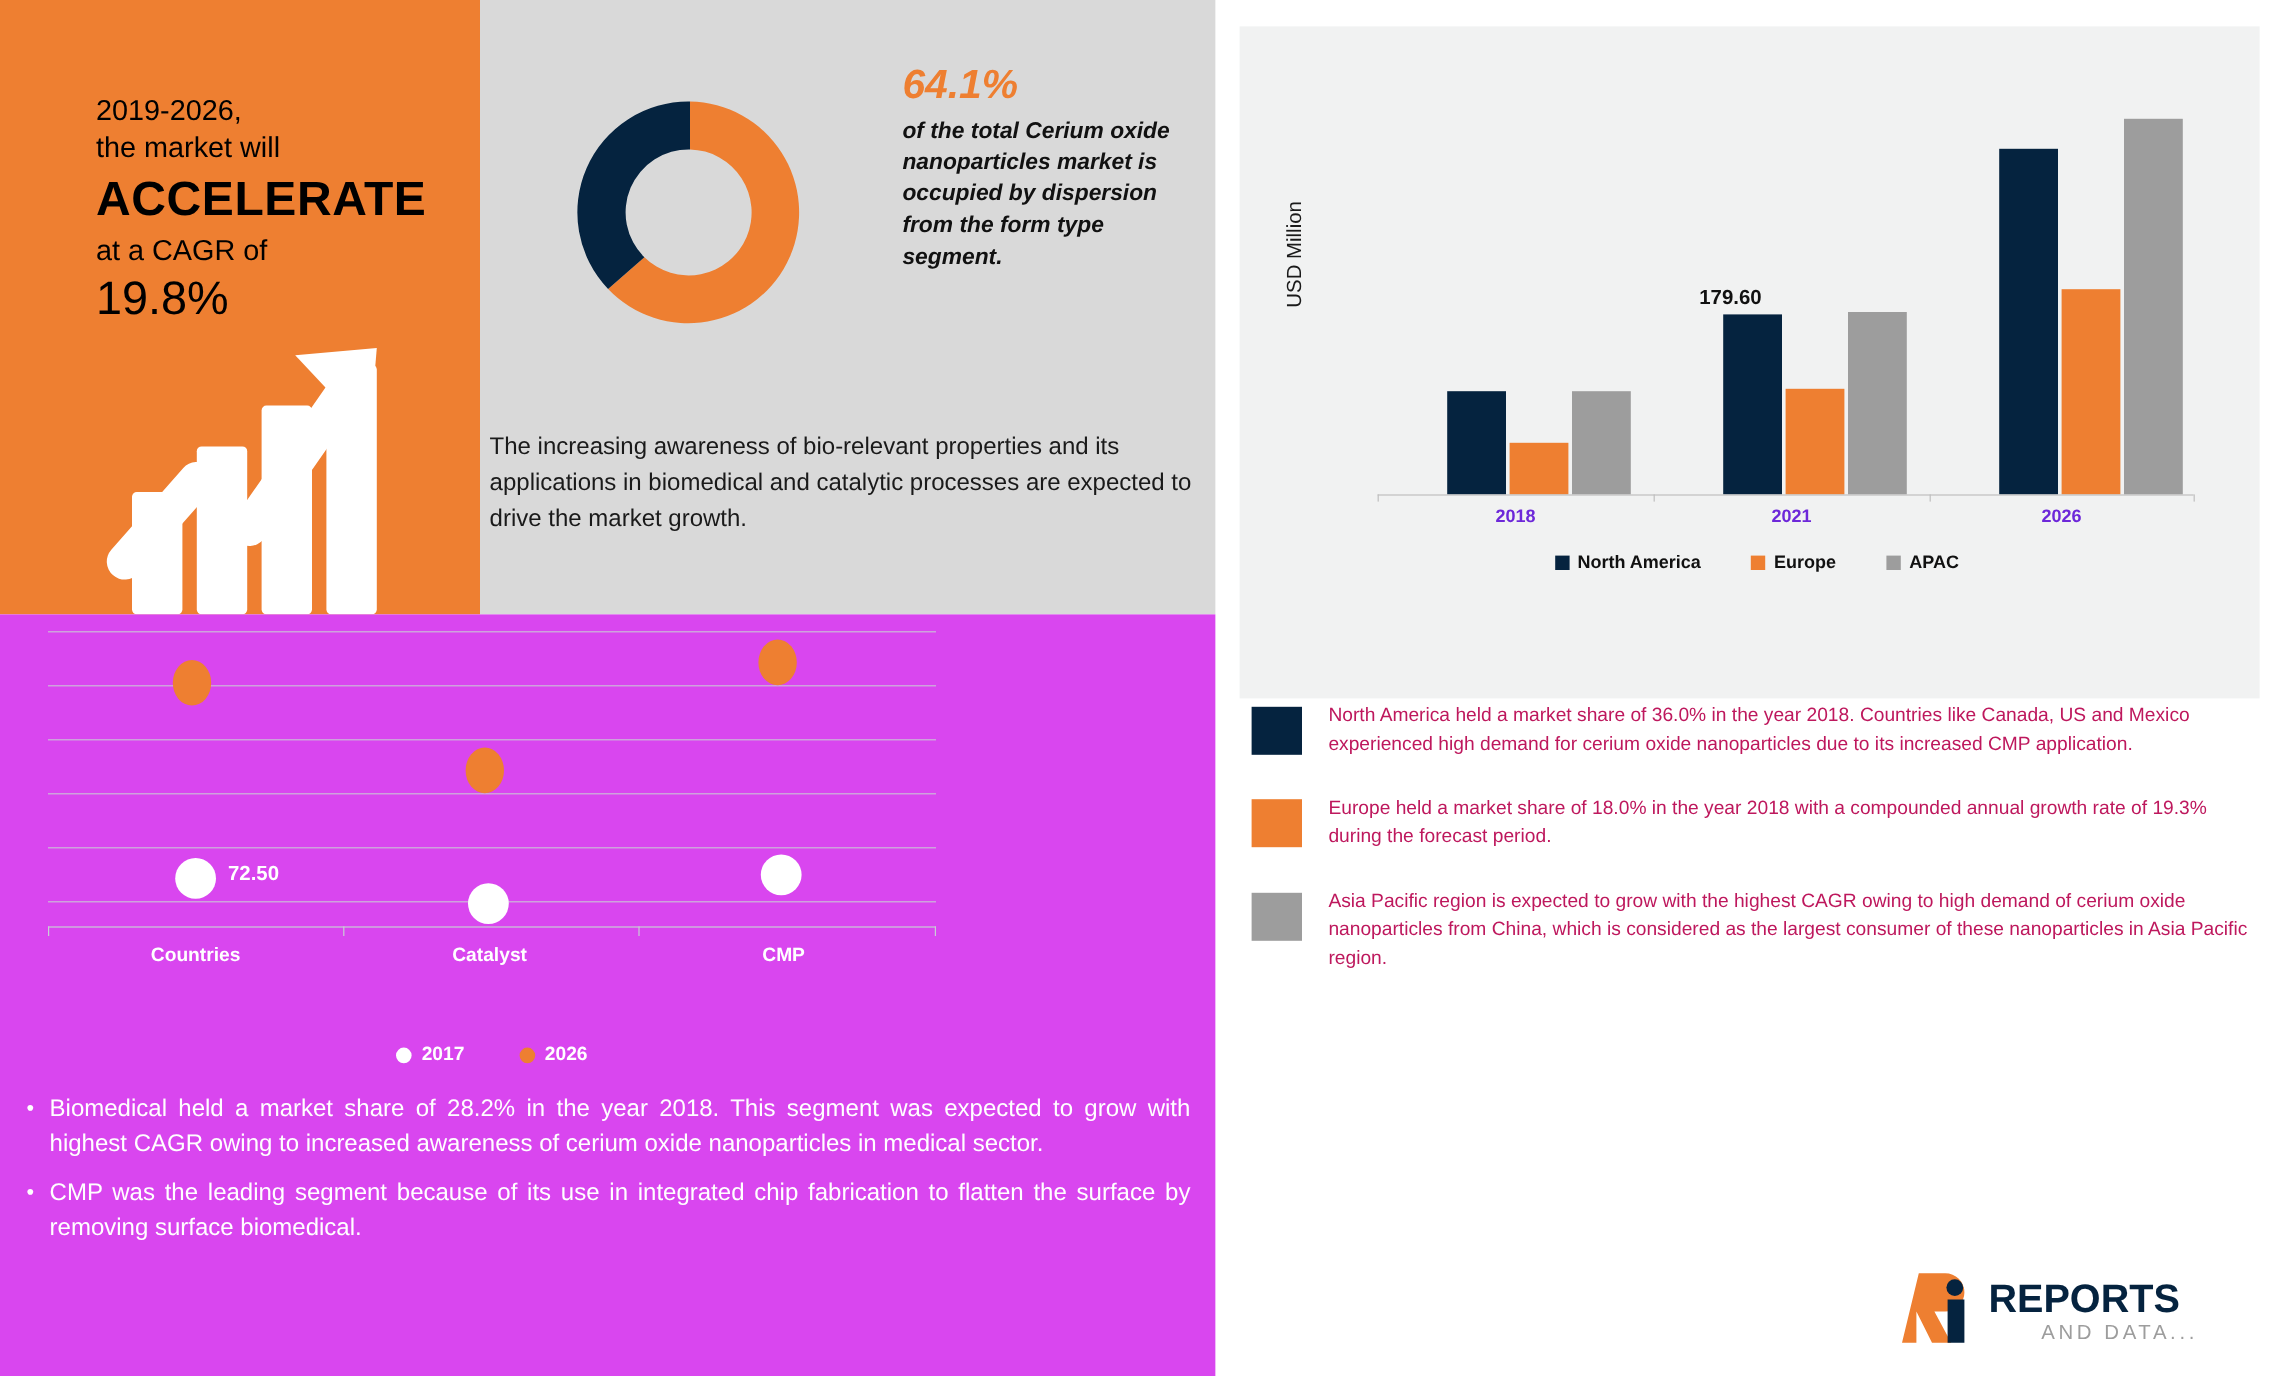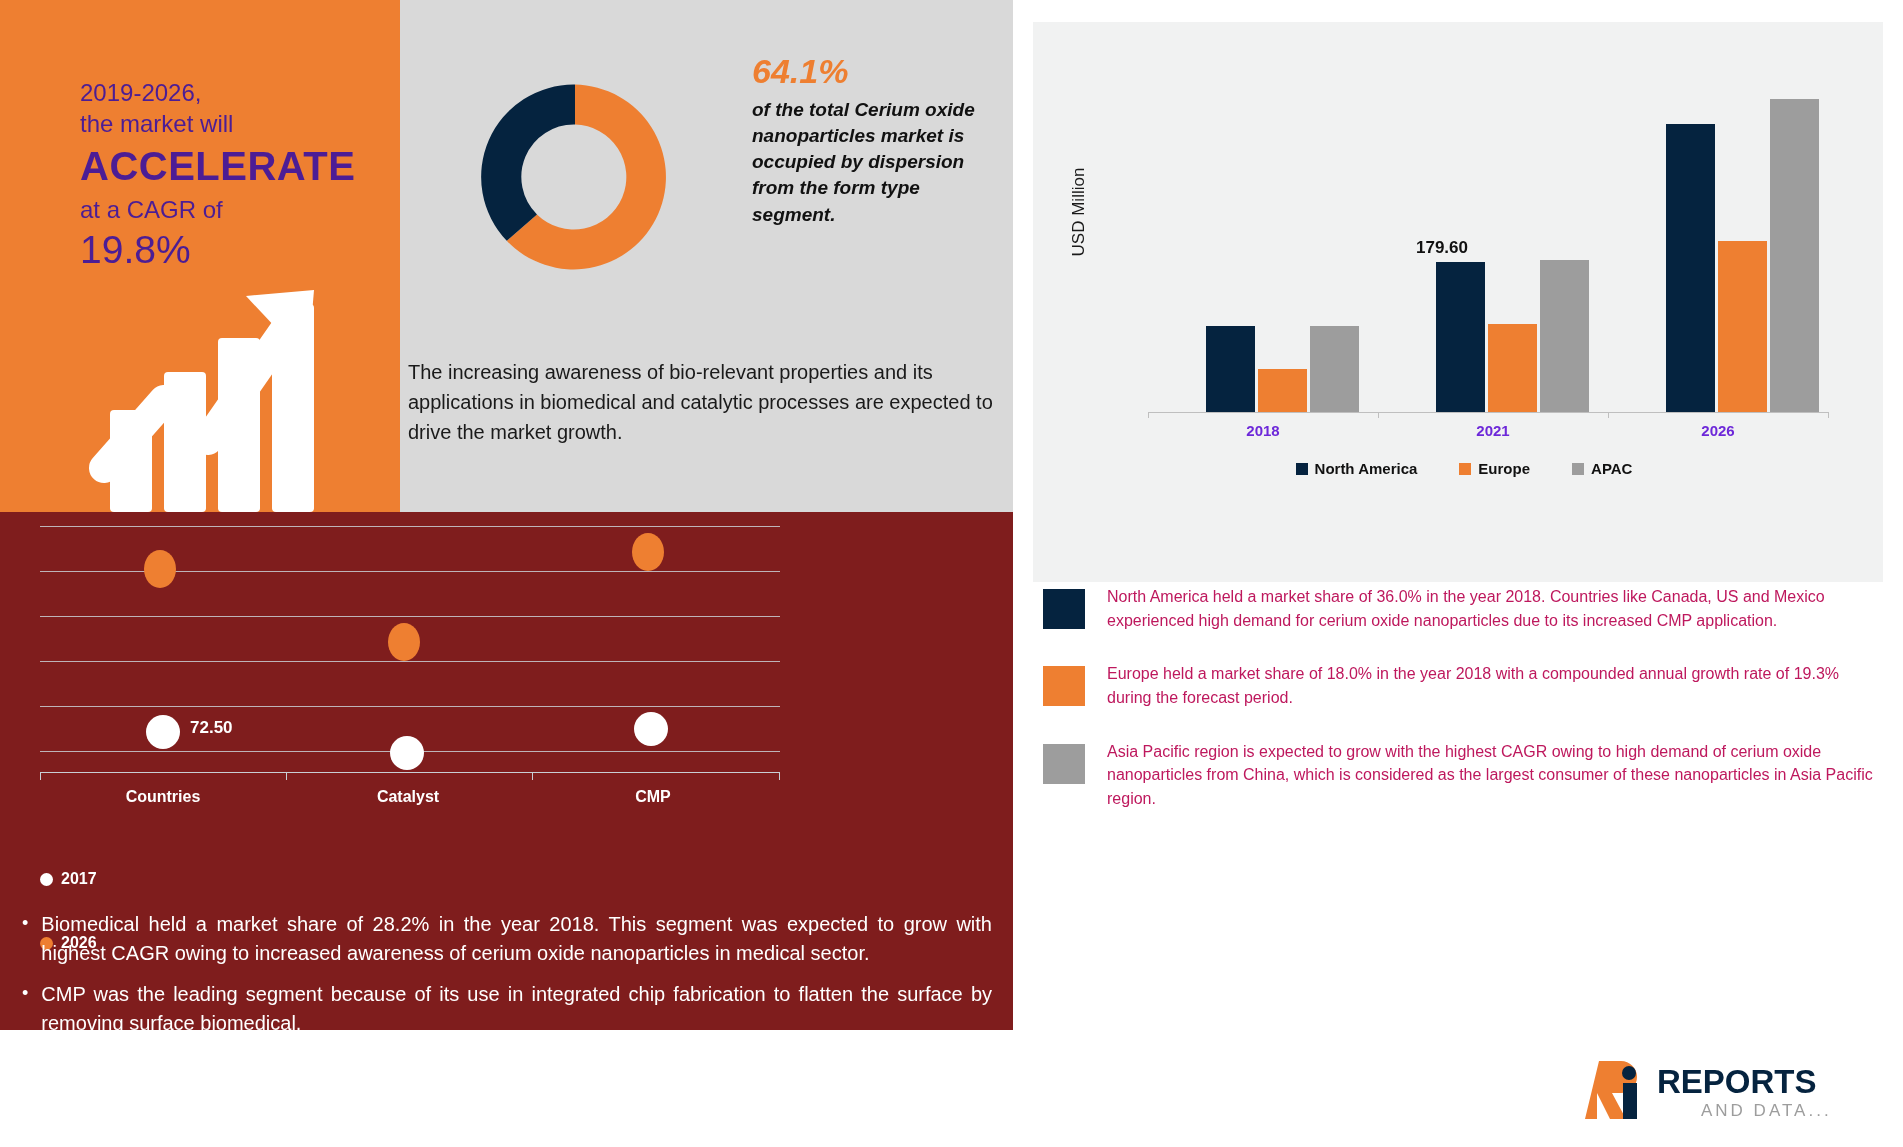--- a/index.html
+++ b/index.html
@@ -8,21 +8,21 @@
 
   .page { position: relative; width: 1903px; height: 1147px; overflow: hidden; background:#ffffff; }
 
   
   .left-col { position:absolute; left:0; top:0; width:1013px; height:1147px; }
 
   .orange-panel {
     position:absolute; left:0; top:0; width:400px; height:512px;
     background:#ee7f31;
   }
-  .op-text { position:absolute; left:80px; top:78px; color:#4c1d95; line-height:1.28; }
+  .op-text { position:absolute; left:80px; top:78px; color:#000000; line-height:1.28; }
   .op-l1 { font-size:24px; }
   .op-l2 { font-size:24px; }
   .op-accel { font-size:40px; font-weight:bold; letter-spacing:0.5px; margin:2px 0 2px 0; }
   .op-l3 { font-size:24px; }
   .op-cagr { font-size:39px; font-weight:normal; }
 
   .growth-icon { position:absolute; left:68px; top:250px; width:280px; height:262px; }
 
   .gray-panel {
     position:absolute; left:400px; top:0; width:613px; height:512px;
@@ -32,22 +32,22 @@
   .pct-block { position:absolute; left:352px; top:54px; width:240px;font-style:italic; }
   .pct-num { color:#ee7f31; font-size:34px; font-weight:bold; line-height:1.05; margin-bottom:7px; }
   .pct-desc { color:#111111; font-size:19px; font-weight:bold; line-height:1.38; }
   .gray-para {
     position:absolute; left:2px; top:358px; width:600px;
     font-size:20px; color:#1a1a1a; line-height:1.49; padding-left:6px;
   }
 
   
   .navy-panel {
-    position:absolute; left:0; top:512px; width:1013px; height:518px;
-    background:#7f1d1d;
+    position:absolute; left:0; top:512px; width:1013px; height:635px;
+    background:#d946ef;
   }
   .dotchart { position:absolute; left:40px; top:8px; width:942px; height:320px; }
   .grid-line { position:absolute; left:0; height:1px; background:#c9ced4; opacity:.85; }
   .dot { position:absolute; border-radius:50%; }
   .dot.white { background:#ffffff; }
   .dot.orange { background:#ee7f31; }
   .dot-label {
     position:absolute; color:#ffffff; font-size:17px; font-weight:bold;
   }
   .axis-line { position:absolute; background:#c9ced4; }
@@ -153,21 +153,21 @@
         <div class="axis-line" style="left:0; top:252px; width:740px; height:1px;"></div>
         <div class="axis-line" style="left:0;   top:252px; width:1px; height:8px;"></div>
         <div class="axis-line" style="left:246px; top:252px; width:1px; height:8px;"></div>
         <div class="axis-line" style="left:492px; top:252px; width:1px; height:8px;"></div>
         <div class="axis-line" style="left:739px; top:252px; width:1px; height:8px;"></div>
 
         <div class="cat-label" style="left:38px;  top:268px; width:170px;">Countries</div>
         <div class="cat-label" style="left:283px; top:268px; width:170px;">Catalyst</div>
         <div class="cat-label" style="left:528px; top:268px; width:170px;">CMP</div>
 
-        <div class="dot-legend" style="width:740px;flex-direction:column;">
+        <div class="dot-legend" style="width:740px;">
           <div class="dl-item">
             <span class="dl-swatch" style="background:#ffffff;"></span>
             <span>2017</span>
           </div>
           <div class="dl-item">
             <span class="dl-swatch" style="background:#ee7f31;"></span>
             <span>2026</span>
           </div>
         </div>
       </div>

